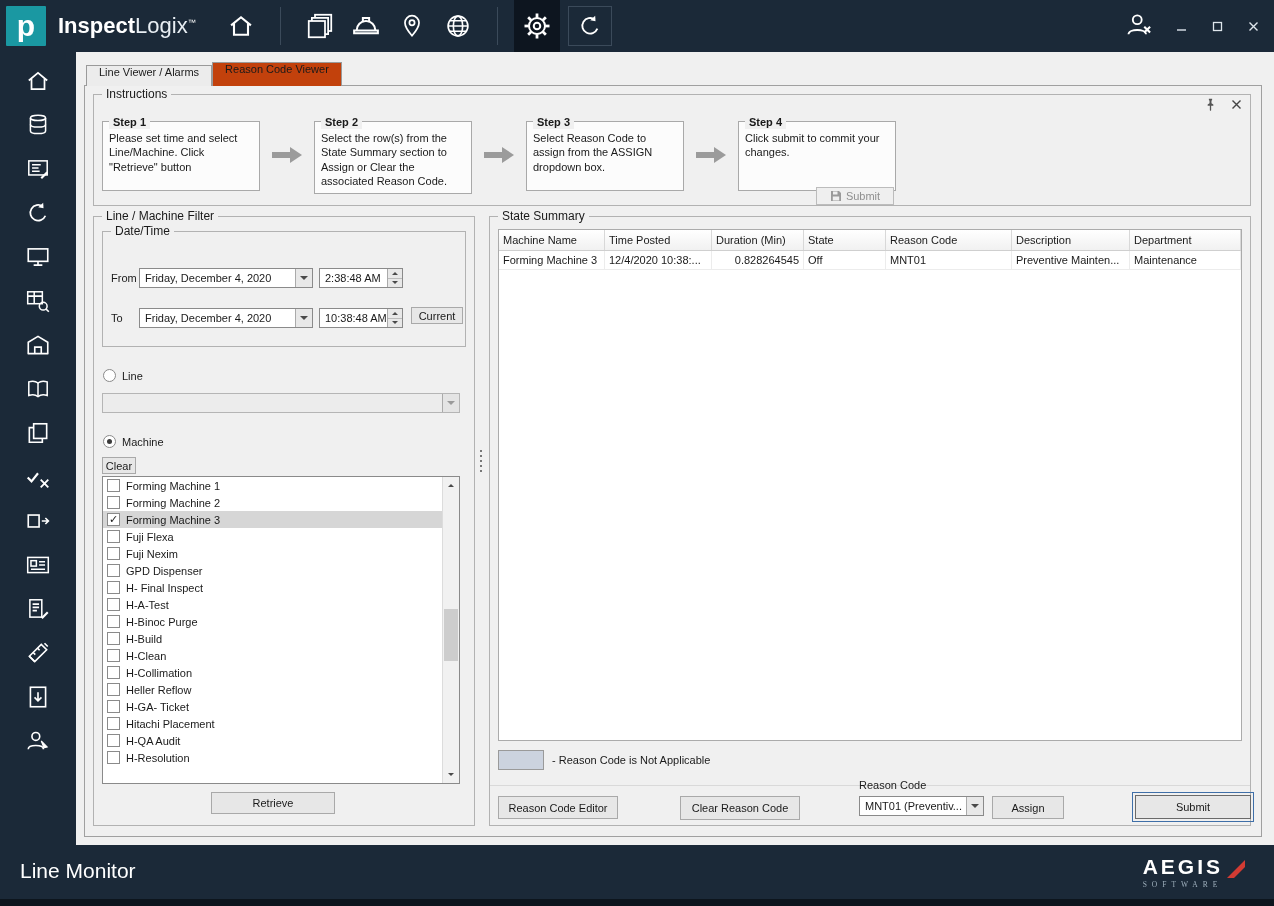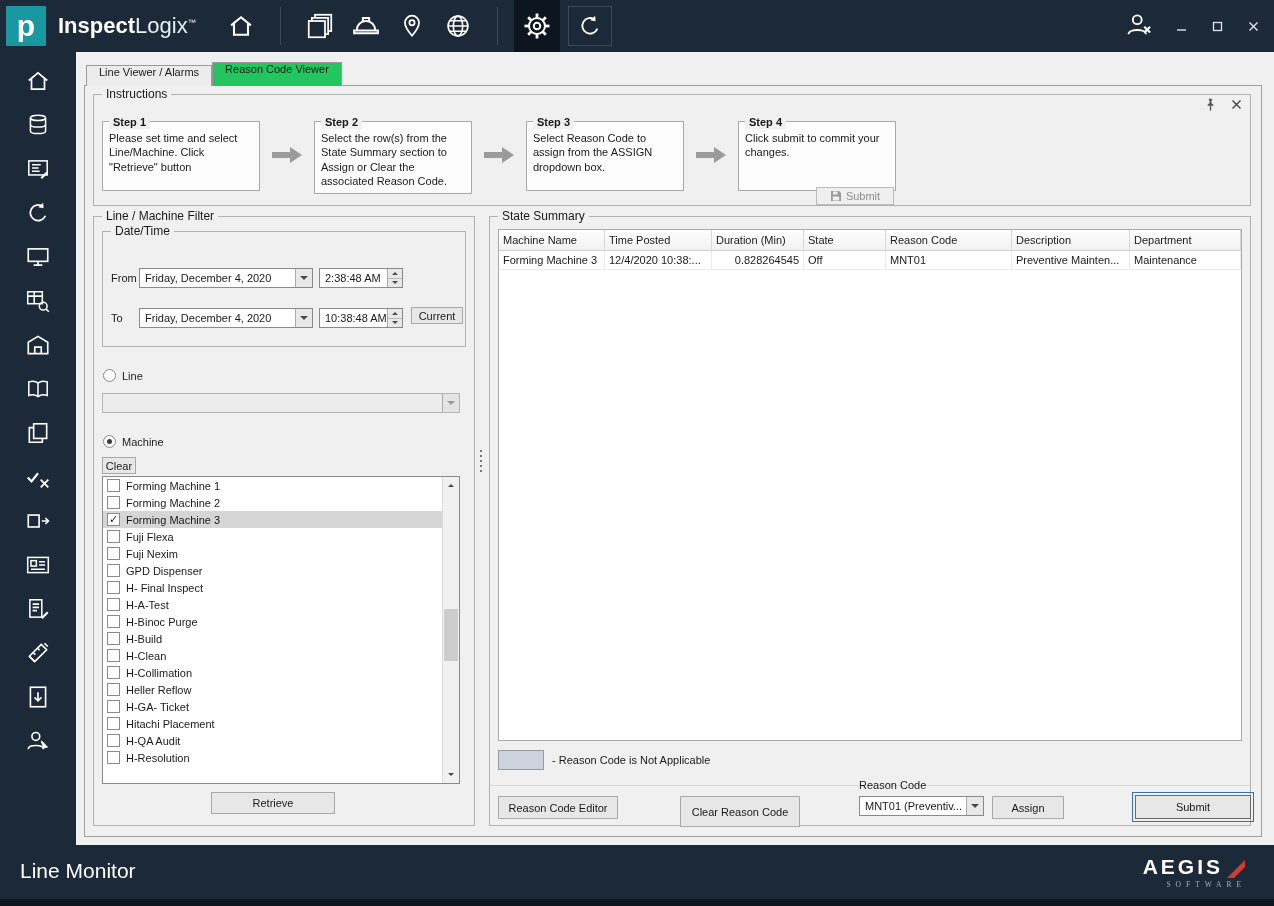--- a/index.html
+++ b/index.html
@@ -22,29 +22,29 @@
   .winbtn { width:18px; height:18px; display:flex; align-items:center; justify-content:center; }
 
   
   .sidebar { position:absolute; top:52px; left:0; width:76px; bottom:61px; background:#1b2938; display:flex; flex-direction:column; align-items:center; padding-top:14px; gap:14px; }
   .side-item { width:34px; height:30px; display:flex; align-items:center; justify-content:center; }
 
   
   .statusbar { position:absolute; left:0; right:0; bottom:0; height:61px; background:#1b2938; }
   .statusbar::after { content:""; position:absolute; left:0; right:0; bottom:0; height:7px; background:#0d151d; }
   .status-title { position:absolute; left:20px; top:14px; color:#fff; font-size:21px; font-weight:normal; }
-  .aegis { position:absolute; right:28px; top:10px; text-align:right; }
+  .aegis { position:absolute; right:28px; top:10px; }
   .aegis-top { display:flex; align-items:flex-end; gap:4px; color:#fff; font-size:21px; font-weight:bold; letter-spacing:3px; }
   .aegis-sub { color:#9fb0bd; font-size:7.5px; letter-spacing:5px; margin-top:1px;font-family:Liberation Serif, serif; }
 
   
   .main { position:absolute; left:76px; top:52px; right:0; bottom:61px; background:#f0f0f0; }
   .tabstrip { position:absolute; left:10px; top:10px; height:24px; display:flex; z-index:3; }
   .tab { border:1px solid #9a9a9a; background:#ececec; padding:0 12px; display:flex; align-items:flex-start; height:21px; margin-top:3px; border-bottom:none; }
-  .tab.active { height:24px; margin-top:0; background:#22c55e; position:relative; z-index:4; }
+  .tab.active { height:24px; margin-top:0; background:#c2410c; position:relative; z-index:4; }
   .pane { position:absolute; left:8px; right:12px; top:33px; bottom:8px; border:1px solid #a0a0a0; background:#f0f0f0; }
 
   .groupbox { position:absolute; border:1px solid #b2b2b2; }
   .groupbox > .legend { position:absolute; top:-8px; left:8px; background:#f0f0f0; padding:0 4px; font-size:12px; white-space:nowrap; }
 
   
   .instructions { left:8px; top:8px; right:10px; height:112px; }
   .instr-tools { position:absolute; top:3px; right:8px; display:flex; gap:14px; align-items:center; }
   .steps { position:absolute; left:8px; top:26px; display:flex; align-items:flex-start; }
   .step { width:158px; min-height:70px; border:1px solid #a9a9a9; background:#fcfcfc; position:relative; padding:9px 6px 5px 6px; font-size:11px; line-height:1.3; }
@@ -90,21 +90,21 @@
   .tr-head { display:flex; background:linear-gradient(#ffffff,#f1f1f1); border-bottom:1px solid #cfcfcf; }
   .th { border-right:1px solid #d8d8d8; padding:0 4px; display:flex; align-items:center; font-size:11px; height:20px; overflow:hidden; white-space:nowrap; }
   .tr { display:flex; }
   .td { border-right:1px solid #ececec; border-bottom:1px solid #ececec; padding:0 4px; font-size:11px; height:19px; display:flex; align-items:center; overflow:hidden; white-space:nowrap; }
   .td.num { justify-content:flex-end; }
   .c0{width:106px}.c1{width:107px}.c2{width:92px}.c3{width:82px}.c4{width:126px}.c5{width:118px}.c6{flex:1}
   .na-legend { position:absolute; left:8px; top:533px; display:flex; align-items:center; gap:8px; }
   .na-swatch { width:46px; height:20px; background:#ccd3df; border:1px solid #9a9a9a; }
   .state-bottom { position:absolute; left:0; right:0; top:568px; bottom:0; border-top:1px solid #d9d9d9; }
   .rc-editor-btn { position:absolute; left:8px; top:10px; width:120px; height:23px; }
-  .clear-rc-btn { position:absolute; left:190px; top:10px; width:120px; height:31px; }
+  .clear-rc-btn { position:absolute; left:190px; top:10px; width:120px; height:24px; }
   .rc-label { position:absolute; left:369px; top:-7px; font-size:11px; }
   .rc-combo { left:369px; top:10px; width:125px; }
   .assign-btn { position:absolute; left:502px; top:10px; width:72px; height:23px; }
   .submit-btn { position:absolute; left:645px; top:9px; width:116px; height:24px; }
   .ring { position:relative; border-color:#6a6a6a; }
   .ring::after { content:""; position:absolute; inset:-4px; border:1px solid #3f6fa8; }
 
   .splitter { position:absolute; left:391px; top:0; bottom:0; width:10px; display:flex; align-items:center; justify-content:center; }
   .split-dots { display:flex; flex-direction:column; gap:3px; }
   .split-dots i { width:2px; height:2px; background:#777; }

